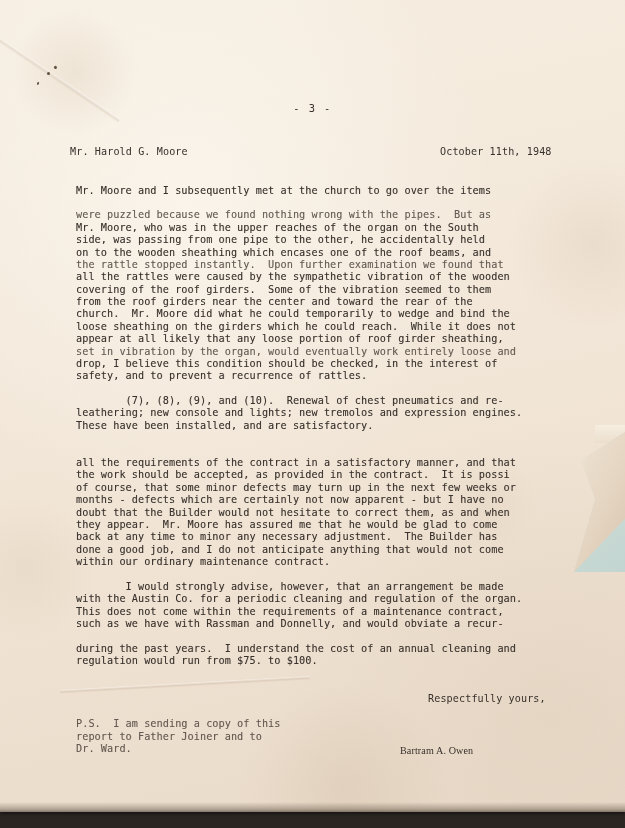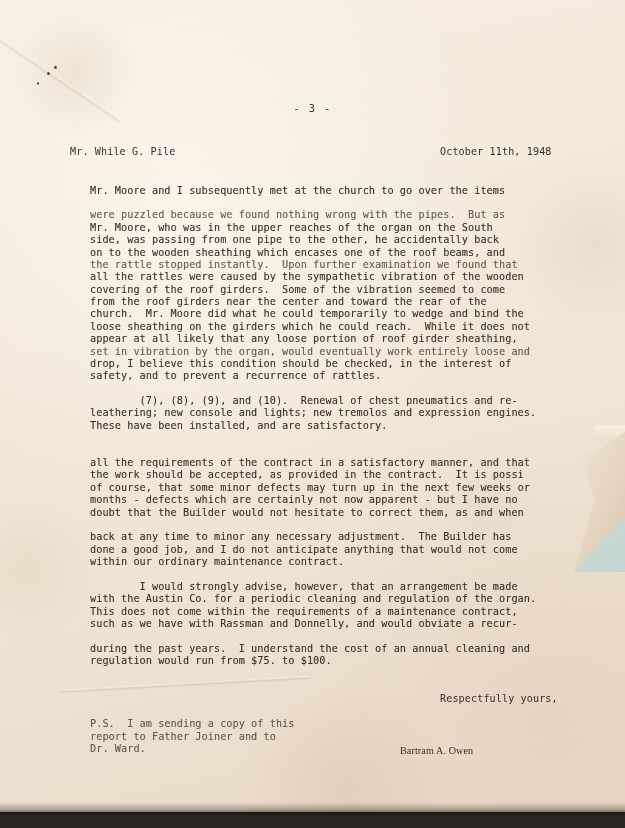--- a/index.html
+++ b/index.html
@@ -104,21 +104,21 @@
     color: #37302b;
     font-family: "DejaVu Sans Mono", monospace;
     font-size: 10.1px;
     line-height: 12.45px;
     letter-spacing: 0.12px;
     white-space: pre;
   }
 
   .tline {
     position: absolute;
-    left: 70px;
+    left: 56px;
     white-space: pre;
     text-shadow: 0.35px 0.25px 0 rgba(70,58,48,0.30);
     padding-left: 20px;
   }
 
   
   #page-number {
     position: absolute;
     left: 0;
     width: 625px;
@@ -134,21 +134,21 @@
     left: 440px;
     top: 146px;
   }
   #addressee {
     position: absolute;
     left: 70px;
     top: 146px;
   }
 
   
-  #closing    { position: absolute; left: 412px; top: 693px; padding-left: 28px; }
+  #closing    { position: absolute; left: 400px; top: 693px; padding-left: 28px; }
   #signature  { position: absolute; left: 400px; top: 745px; font-family: Liberation Serif, serif; }
 
   
   .faint  { color: #4c433c; opacity: 0.86; }
 
   
   #tear {
     position: absolute;
     right: 0;
     top: 432px;
@@ -209,51 +209,52 @@
     <div class="crease" id="crease-top-left"></div>
     <div class="crease" id="crease-ps"></div>
 
     <div class="speck" style="left:54px; top:66px; width:2.6px; height:3.4px; transform:rotate(-25deg);"></div>
     <div class="speck" style="left:47px; top:72px; width:2.8px; height:3.0px;"></div>
     <div class="speck" style="left:37px; top:82px; width:2.2px; height:3.2px; transform:rotate(20deg);"></div>
 
     <div id="typed">
 
       <div id="page-number">- 3 -</div>
-      <div id="addressee">Mr. While G. Pile</div>
+      <div id="addressee">Mr. Harold G. Moore</div>
       <div id="letter-date">October 11th, 1948</div>
 
       
       <div class="tline" style="top:185px">Mr. Moore and I subsequently met at the church to go over the items</div>
       <div class="tline faint" style="top:209px">were puzzled because we found nothing wrong with the pipes.  But as</div>
       <div class="tline" style="top:222px">Mr. Moore, who was in the upper reaches of the organ on the South</div>
-      <div class="tline" style="top:234px">side, was passing from one pipe to the other, he accidentally back</div>
+      <div class="tline" style="top:234px">side, was passing from one pipe to the other, he accidentally held</div>
       <div class="tline" style="top:247px">on to the wooden sheathing which encases one of the roof beams, and</div>
       <div class="tline faint" style="top:259px">the rattle stopped instantly.  Upon further examination we found that</div>
       <div class="tline" style="top:271px">all the rattles were caused by the sympathetic vibration of the wooden</div>
-      <div class="tline" style="top:284px">covering of the roof girders.  Some of the vibration seemed to come</div>
+      <div class="tline" style="top:284px">covering of the roof girders.  Some of the vibration seemed to them</div>
       <div class="tline" style="top:296px">from the roof girders near the center and toward the rear of the</div>
       <div class="tline" style="top:308px">church.  Mr. Moore did what he could temporarily to wedge and bind the</div>
       <div class="tline" style="top:321px">loose sheathing on the girders which he could reach.  While it does not</div>
       <div class="tline faint" style="top:346px">set in vibration by the organ, would eventually work entirely loose and</div>
       <div class="tline" style="top:333px">appear at all likely that any loose portion of roof girder sheathing,</div>
       <div class="tline" style="top:358px">drop, I believe this condition should be checked, in the interest of</div>
       <div class="tline" style="top:370px">safety, and to prevent a recurrence of rattles.</div>
 
       
       <div class="tline" style="top:395px">        (7), (8), (9), and (10).  Renewal of chest pneumatics and re-</div>
       <div class="tline" style="top:407px">leathering; new console and lights; new tremolos and expression engines.</div>
       <div class="tline" style="top:420px">These have been installed, and are satisfactory.</div>
 
       
       <div class="tline" style="top:457px">all the requirements of the contract in a satisfactory manner, and that</div>
       <div class="tline" style="top:469px">the work should be accepted, as provided in the contract.  It is possi</div>
       <div class="tline" style="top:482px">of course, that some minor defects may turn up in the next few weeks or</div>
       <div class="tline" style="top:494px">months - defects which are certainly not now apparent - but I have no</div>
       <div class="tline" style="top:507px">doubt that the Builder would not hesitate to correct them, as and when</div>
+      <div class="tline" style="top:519px">they appear.  Mr. Moore has assured me that he would be glad to come</div>
       <div class="tline" style="top:531px">back at any time to minor any necessary adjustment.  The Builder has</div>
       <div class="tline" style="top:544px">done a good job, and I do not anticipate anything that would not come</div>
       <div class="tline" style="top:556px">within our ordinary maintenance contract.</div>
 
       
       <div class="tline" style="top:581px">        I would strongly advise, however, that an arrangement be made</div>
       <div class="tline" style="top:593px">with the Austin Co. for a periodic cleaning and regulation of the organ.</div>
       <div class="tline" style="top:606px">This does not come within the requirements of a maintenance contract,</div>
       <div class="tline" style="top:618px">such as we have with Rassman and Donnelly, and would obviate a recur-</div>
       <div class="tline" style="top:643px">during the past years.  I understand the cost of an annual cleaning and</div>

